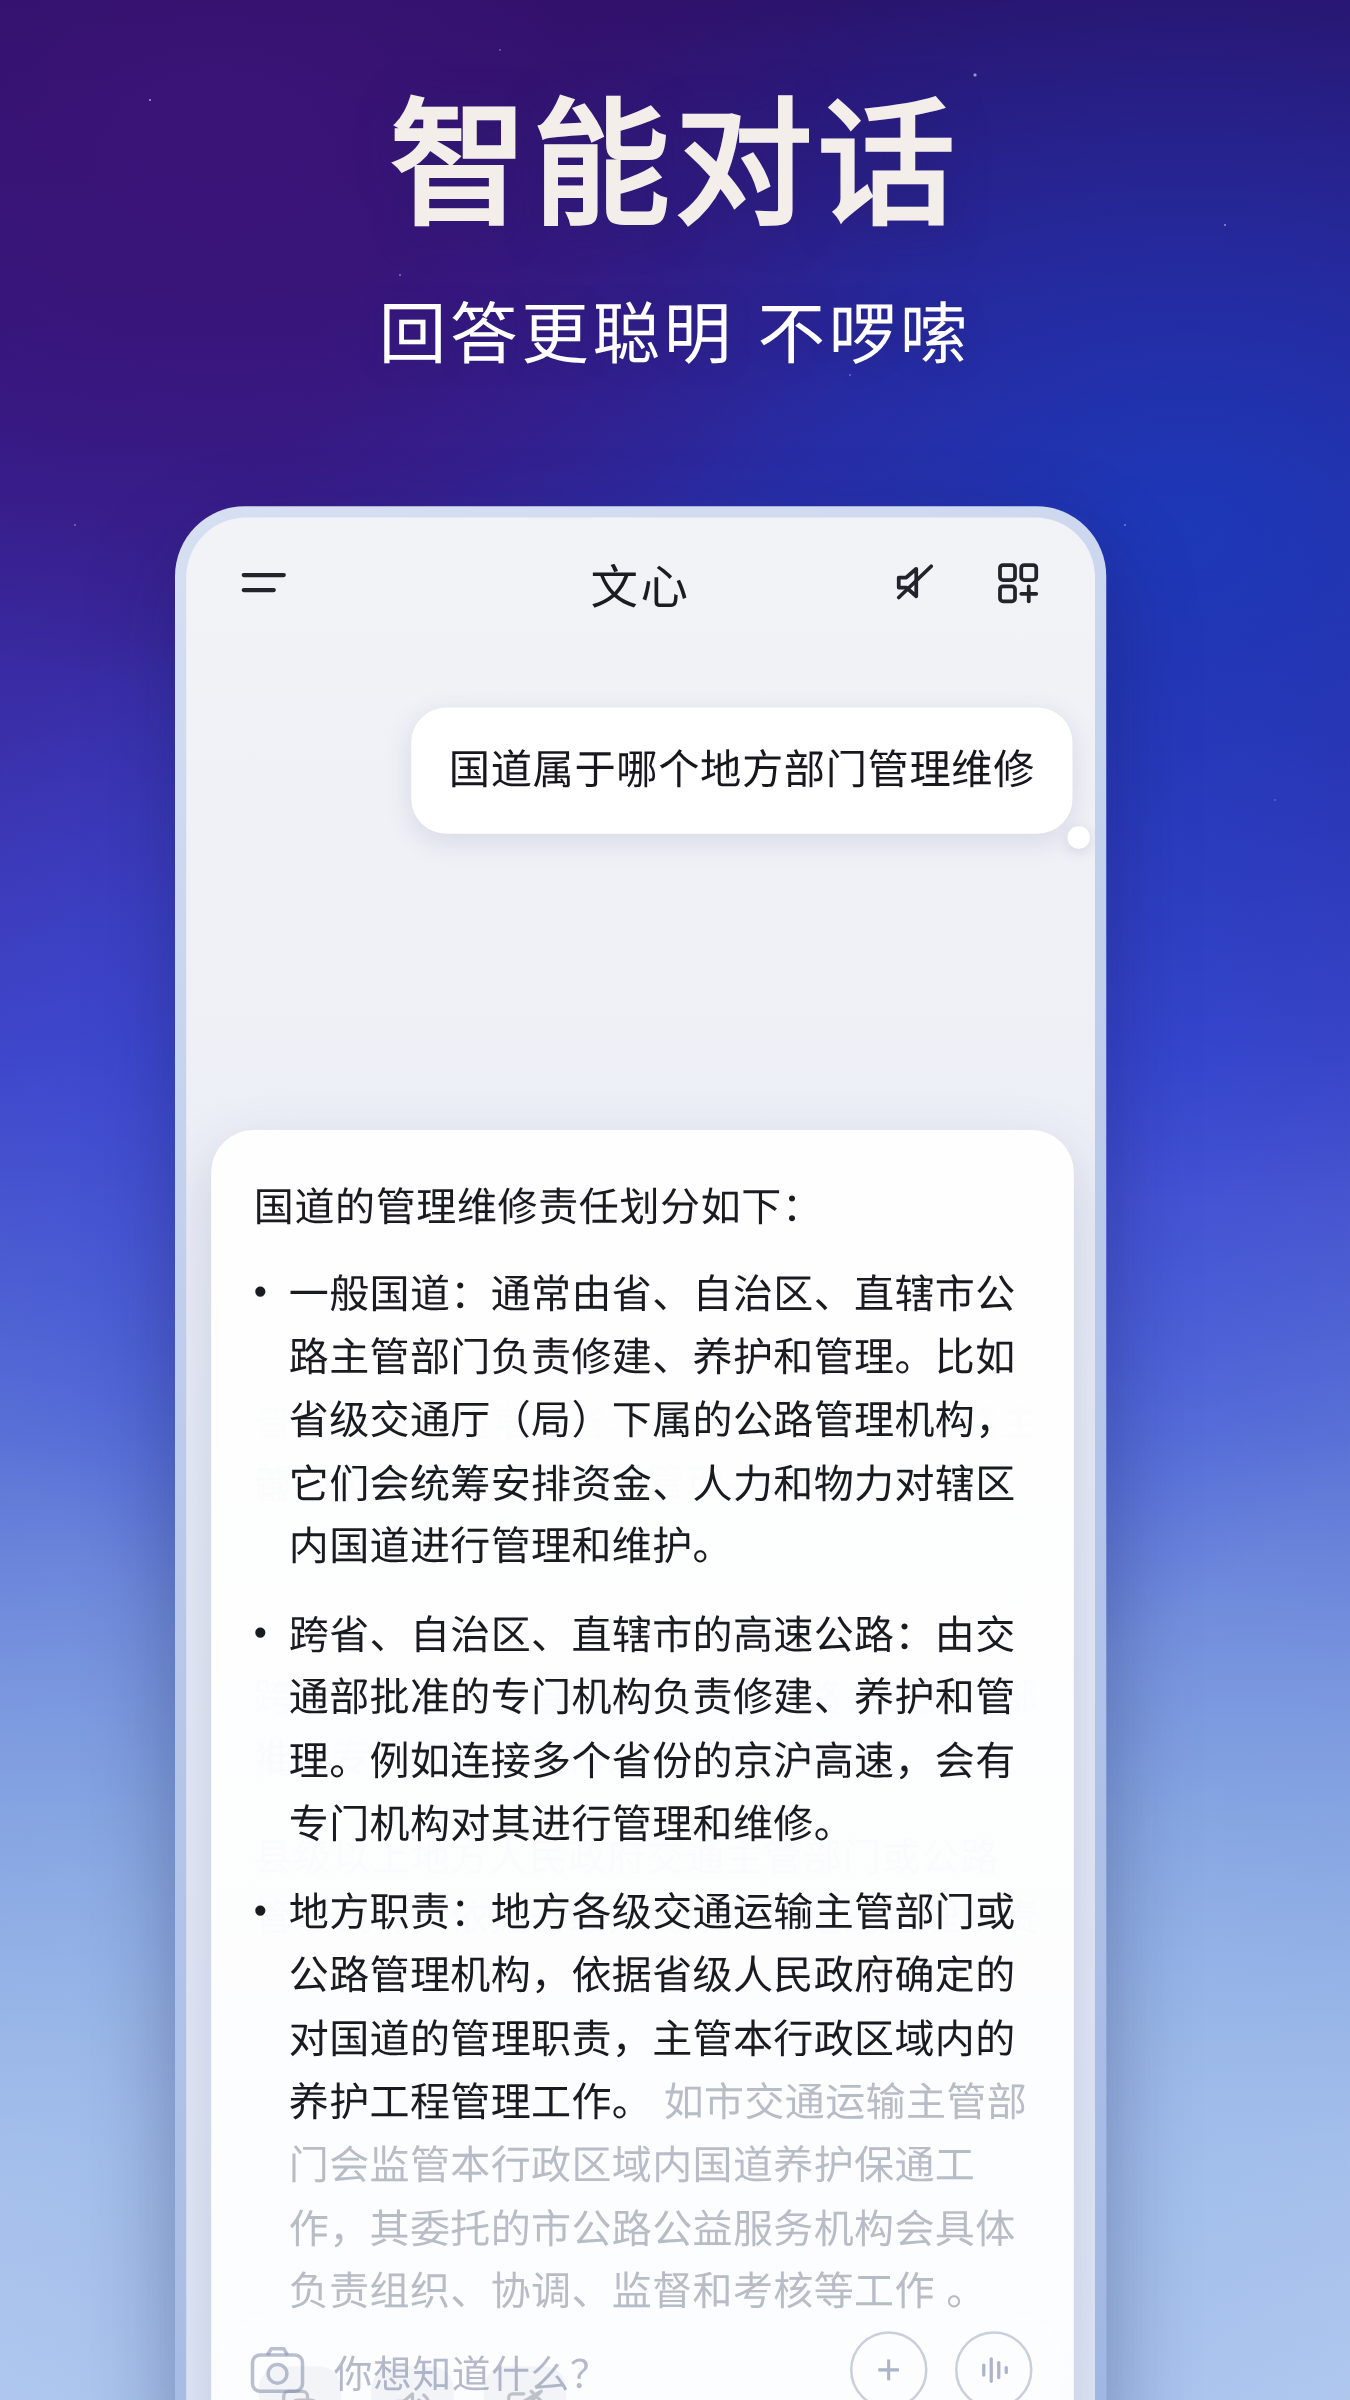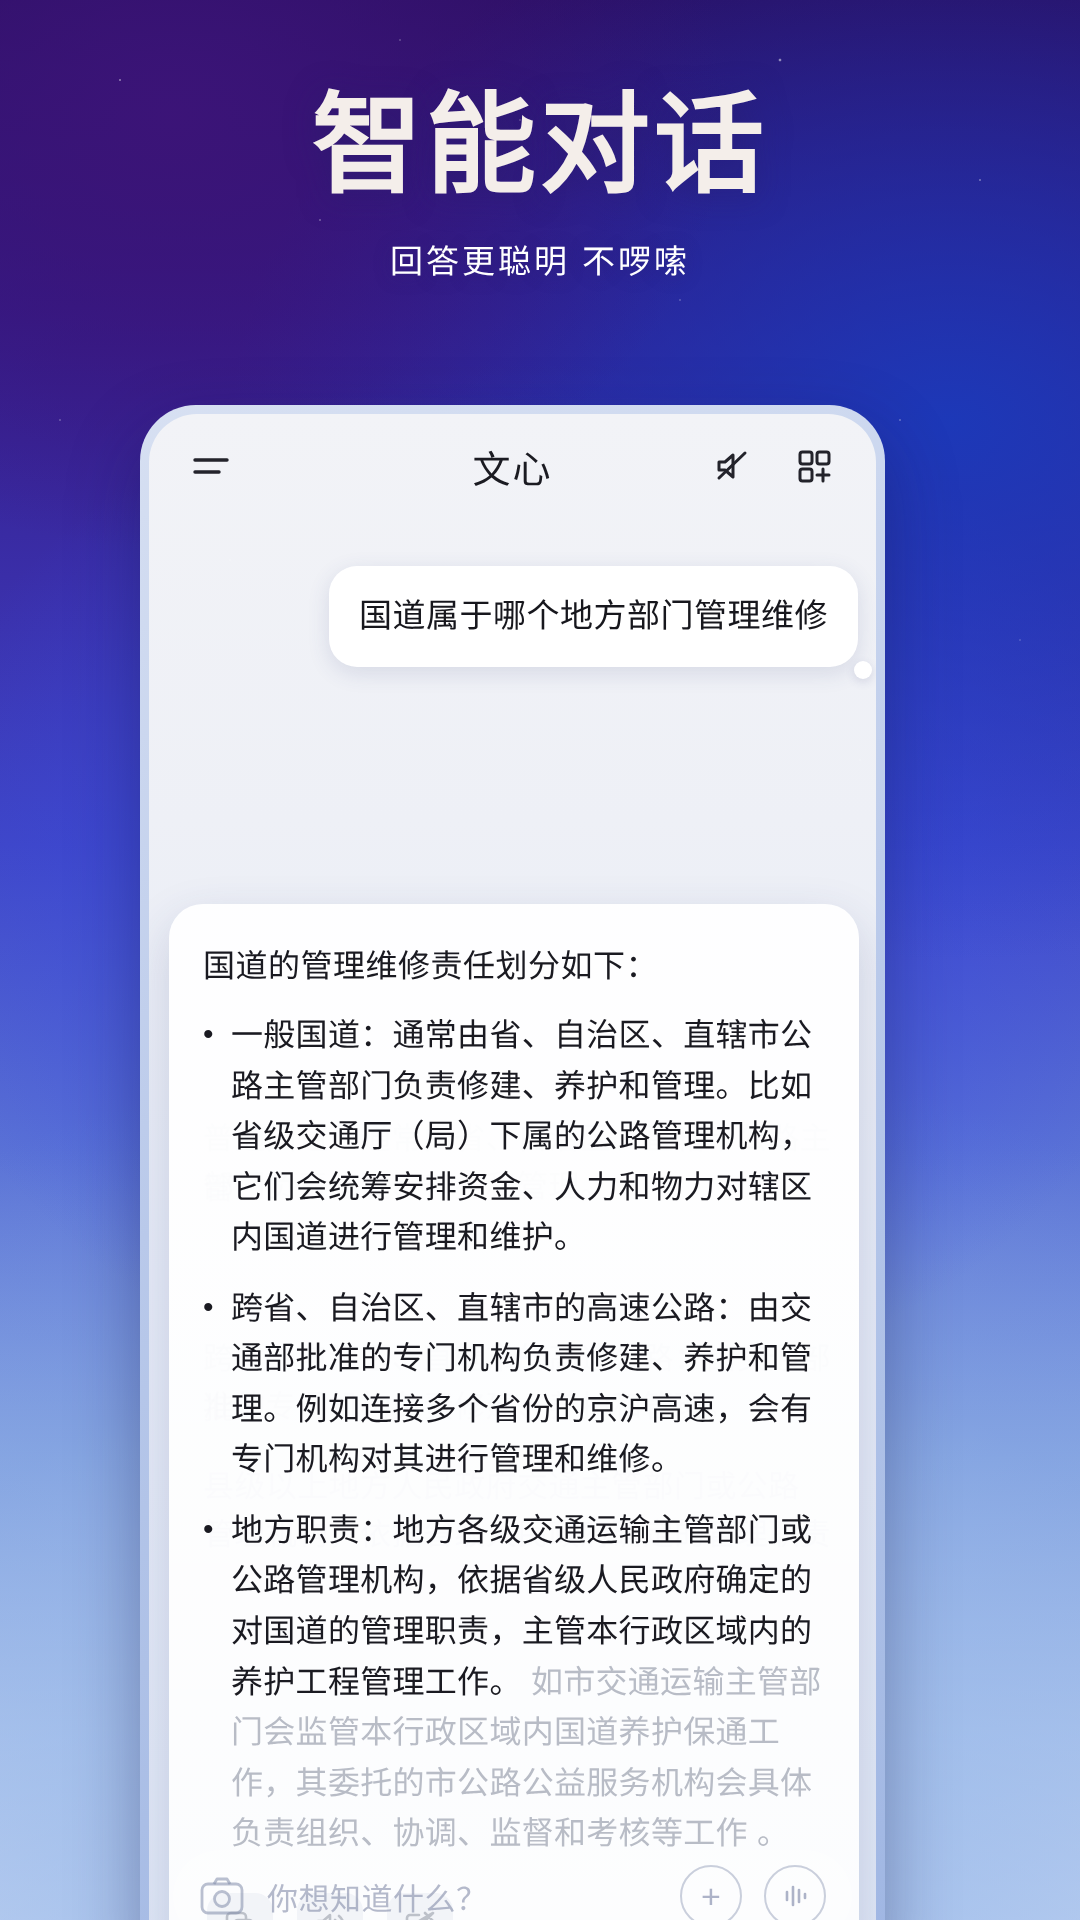--- a/index.html
+++ b/index.html
@@ -53,25 +53,25 @@
     text-align: center;
     z-index: 5;
   }
   .headline {
     font-size: 110px;
     line-height: 1.15;
     font-weight: 700;
     letter-spacing: 4px;
     color: #f4eeea;
     text-shadow: 0 4px 30px rgba(40,30,110,0.55);
-    margin: 12px;
+    margin: 0;
   }
   .subhead {
     margin: 26px 0 0 0;
-    font-size: 33px;
+    font-size: 54px;
     font-weight: 400;
     letter-spacing: 3px;
     color: #ffffff;
     text-shadow: 0 2px 18px rgba(40,30,110,0.45);
   }
 
   
   .phone {
     position: absolute;
     left: 140px;

